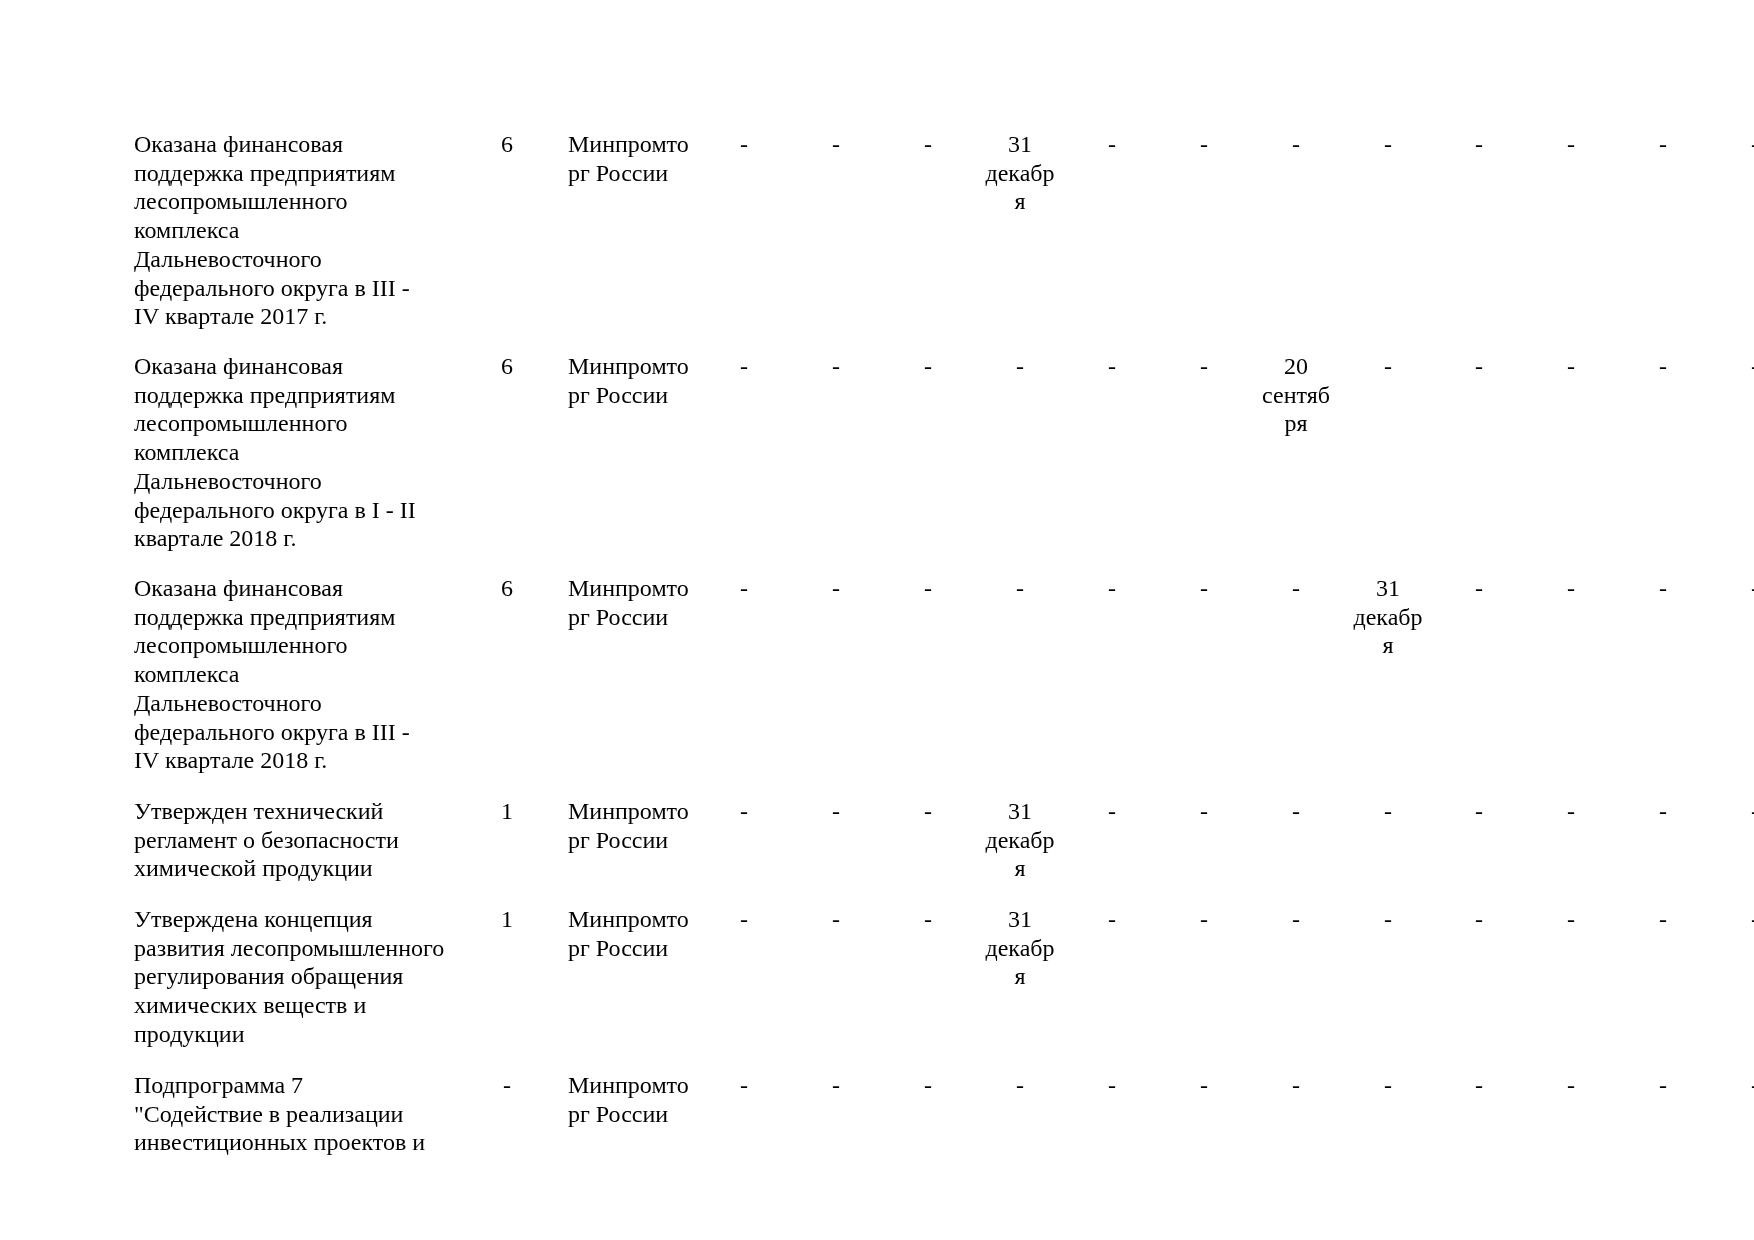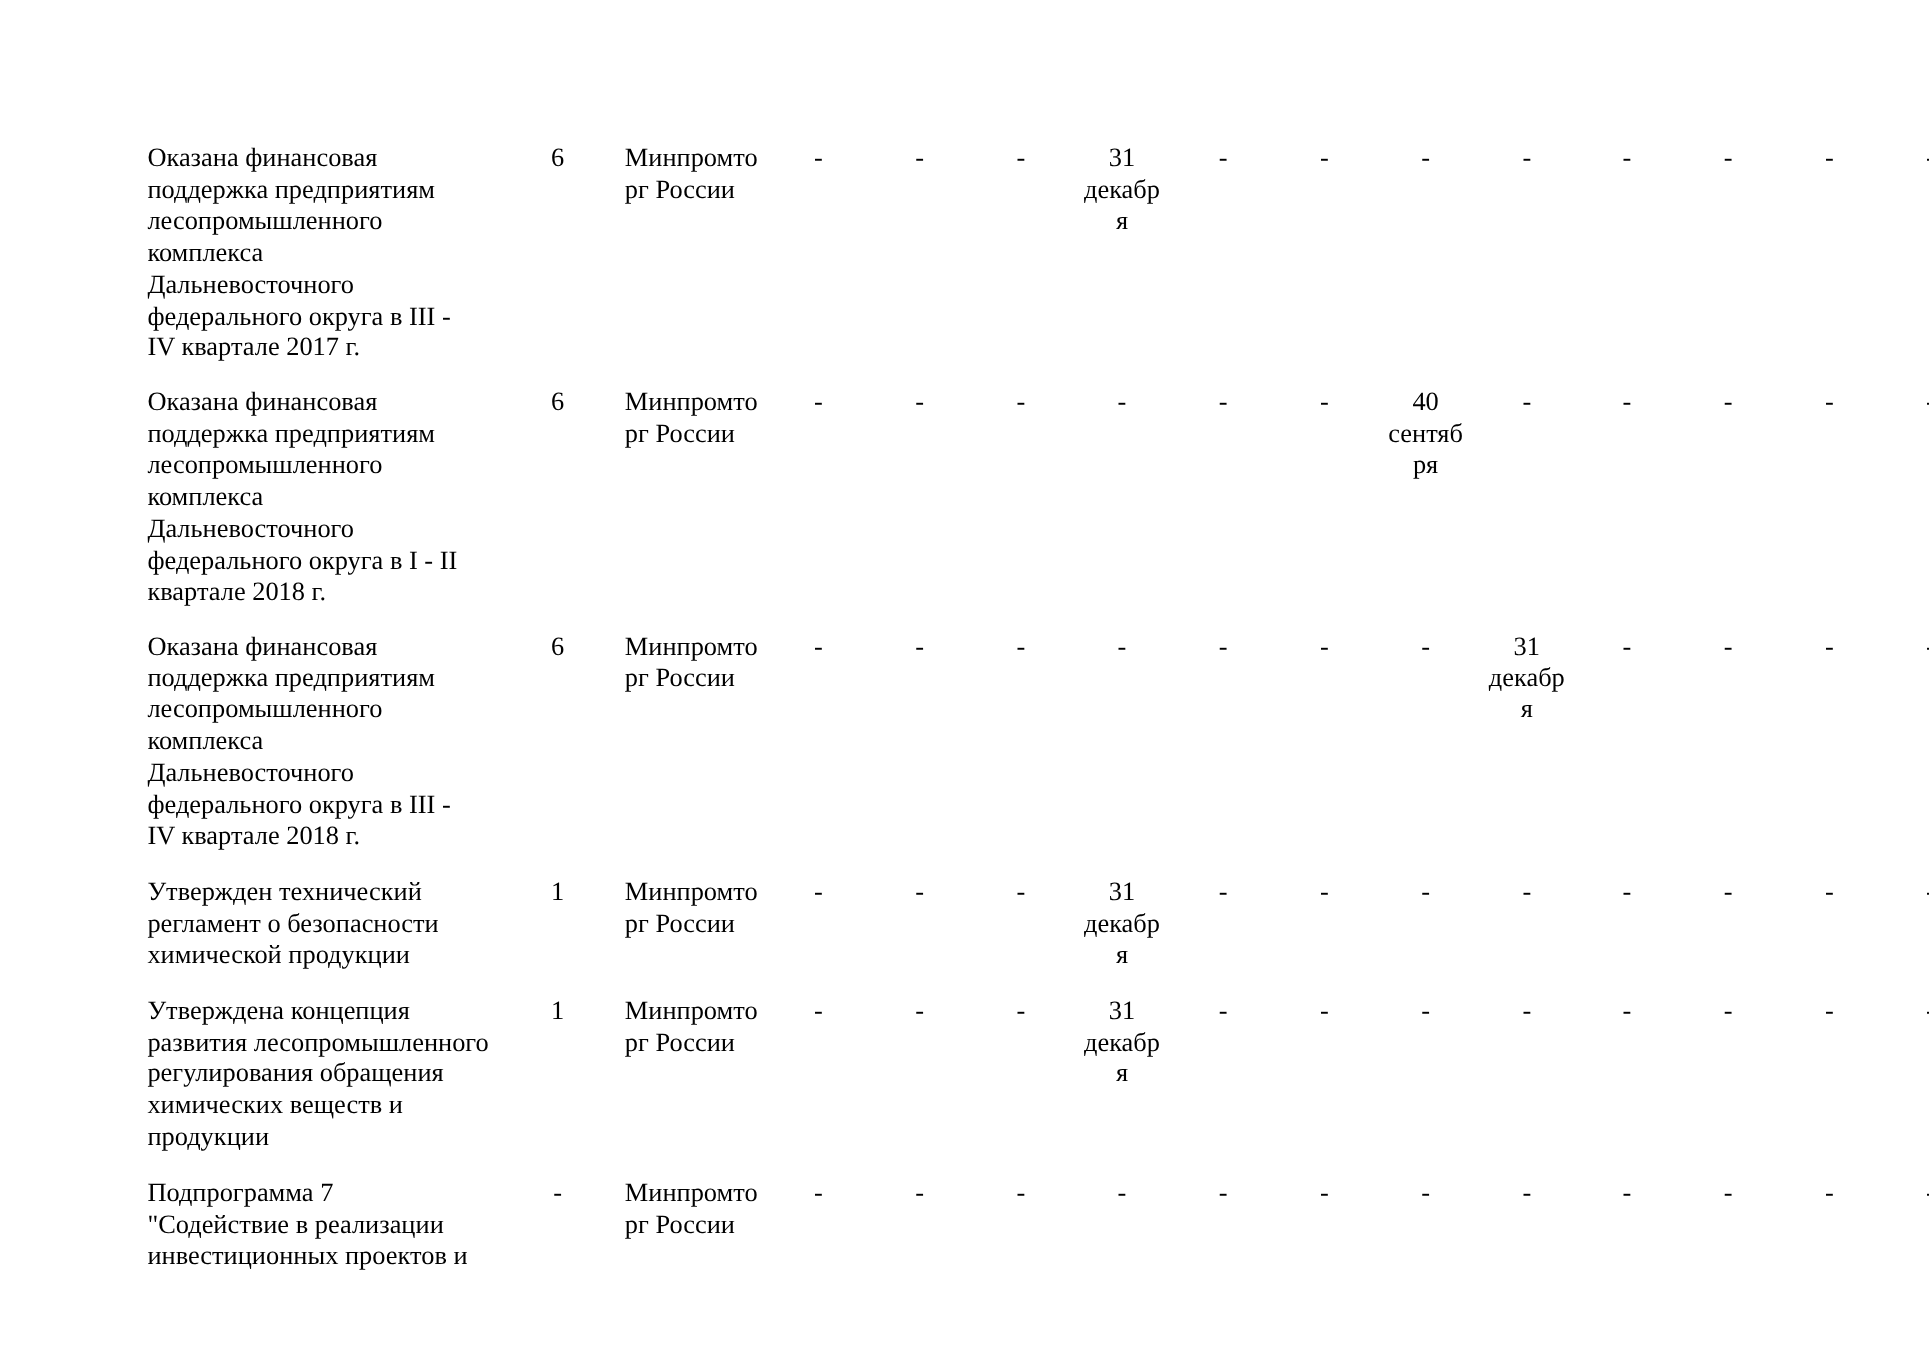--- a/index.html
+++ b/index.html
@@ -101,21 +101,21 @@
 квартале 2018 г.</div>
     <div class="cell num">6</div>
     <div class="cell resp">Минпромто
 рг России</div>
     <div class="cell d c0">-</div>
     <div class="cell d c1">-</div>
     <div class="cell d c2">-</div>
     <div class="cell d c3">-</div>
     <div class="cell d c4">-</div>
     <div class="cell d c5">-</div>
-    <div class="cell d c6">40
+    <div class="cell d c6">20
 сентяб
 ря</div>
     <div class="cell d c7">-</div>
     <div class="cell d c8">-</div>
     <div class="cell d c9">-</div>
     <div class="cell d c10">-</div>
     <div class="cell d c11">-</div>
   </div>
 
   <div class="row" style="top:574px;">

